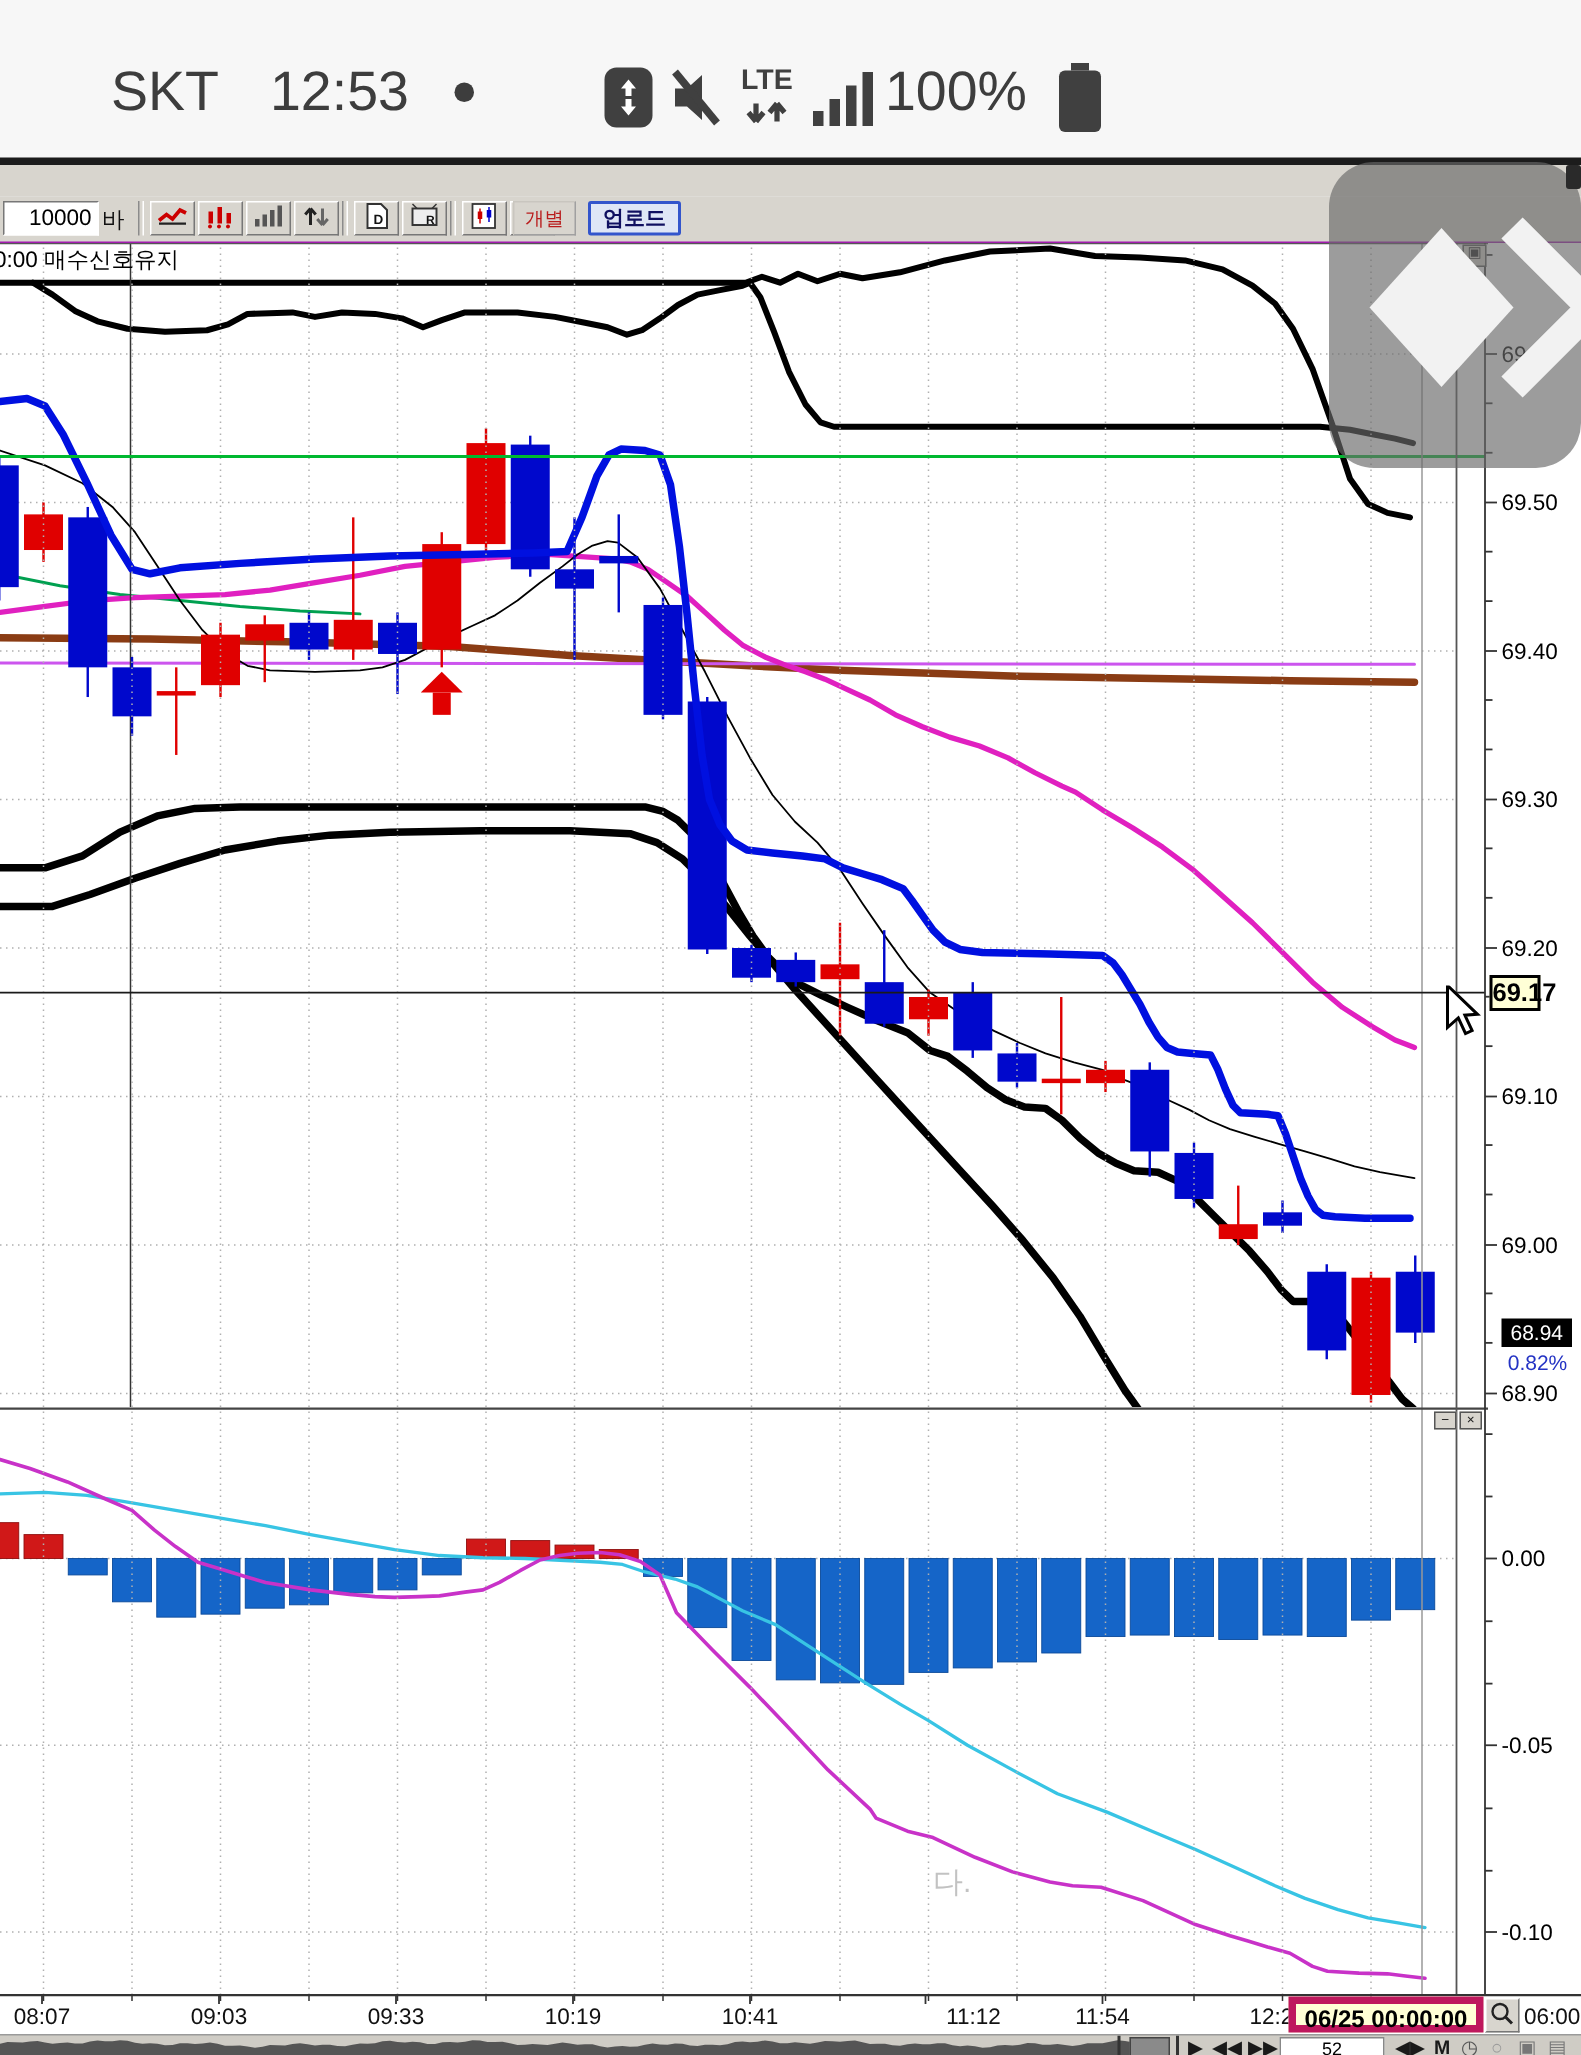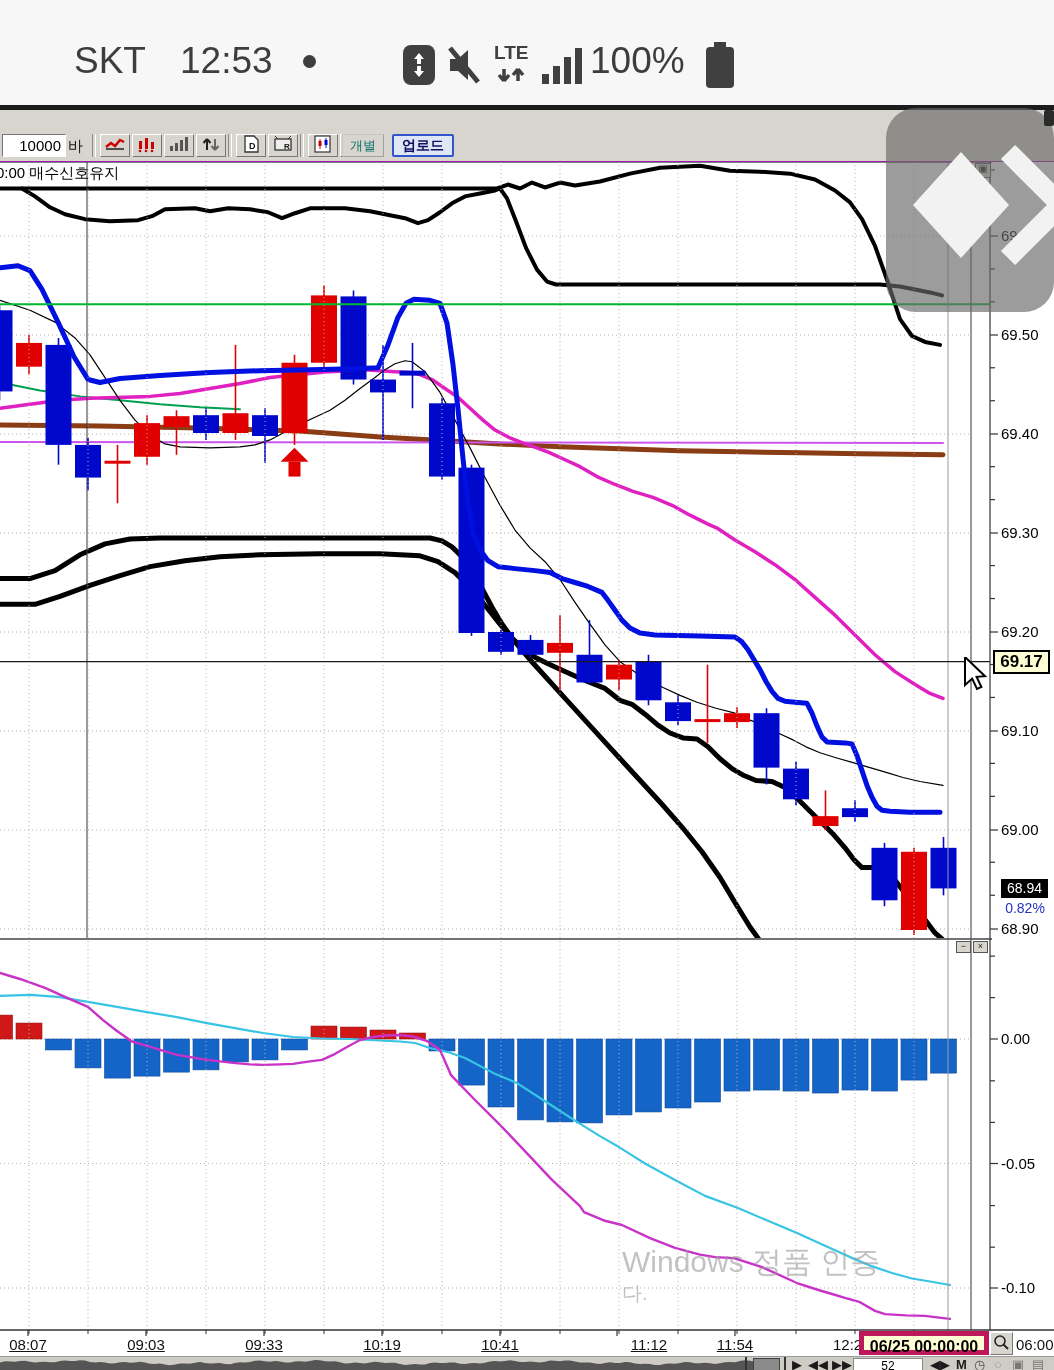--- a/index.html
+++ b/index.html
@@ -16,37 +16,37 @@
   
   #sep-dark{left:0;top:105px;width:1054px;height:5px;background:#1c1c1c;z-index:30;}
   #titlestrip{left:0;top:110px;width:1054px;height:21px;background:#d8d5ce;border-bottom:1px solid #f2f2f2;z-index:30;}
   #toolbar{left:0;top:131px;width:1054px;height:30px;background:#d8d5ce;border-bottom:1px solid #a21caf;z-index:30;}
   .tbtn{position:absolute;top:3px;height:23px;background:#d8d5ce;border-top:1px solid #fff;border-left:1px solid #fff;
         border-right:1px solid #777;border-bottom:1px solid #777;box-sizing:border-box;text-align:center;}
   .tsep{position:absolute;top:3px;width:2px;height:23px;border-left:1px solid #8b8b8b;border-right:1px solid #fff;}
   #barcount{left:2px;top:3px;width:64px;height:23px;border:1px solid #777;border-bottom-color:#fff;border-right-color:#fff;
             background:#fff;font-size:15px;text-align:right;padding:0 4px 0 0;box-sizing:border-box;font-family:inherit;}
   #barunit{left:68px;top:6px;font-size:15px;color:#111;}
-  #btn-individual{left:342px;width:42px;color:#0f766e;font-size:13px;line-height:21px;border-color:#c9c6bf #a0a0a0 #a0a0a0 #c9c6bf;}
+  #btn-individual{left:342px;width:42px;color:#b91c1c;font-size:13px;line-height:21px;border-color:#c9c6bf #a0a0a0 #a0a0a0 #c9c6bf;}
   #btn-upload{left:392px;width:62px;font-size:14px;line-height:19px;color:#101060;background:#dfe6f6;
               border:2px solid #3355cc;border-radius:2px;font-weight:bold;}
   
   #signal-label{left:-4px;top:164px;font-size:15px;color:#000;z-index:6;letter-spacing:0px;}
-  #crosshair-label{left:993px;top:649px;width:57px;height:24px;background:#ffffd6;border:2px solid #000;
+  #crosshair-label{left:993px;top:649px;width:34px;height:24px;background:#ffffd6;border:2px solid #000;
      box-sizing:border-box;font-weight:bold;font-size:17px;text-align:center;line-height:20px;z-index:7;}
   #lastprice-box{left:1001px;top:869px;width:47px;height:19px;background:#000000;color:#fff;font-size:14px;
      text-align:center;line-height:19px;z-index:7;}
   #lastpct{left:1000px;top:890px;width:50px;font-size:14px;color:#2433c4;text-align:center;z-index:7;}
   #session-box{left:859px;top:1331px;width:130px;height:24px;background:#ffffd6;border:5px solid #be185d;
      box-sizing:border-box;font-weight:bold;font-size:16px;text-align:center;line-height:22px;z-index:8;}
   #zoombtn{left:990px;top:1332px;width:23px;height:23px;background:#d8d5ce;border:1px solid #777;
      border-top-color:#fff;border-left-color:#fff;box-sizing:border-box;z-index:8;}
   #nextsession{left:1016px;top:1336px;font-size:15px;color:#111;z-index:7;}
   #cliptime{left:833px;top:1336px;font-size:15px;color:#111;z-index:6;}
-  .timelabel{position:absolute;top:1336px;font-size:15px;color:#111;transform:translateX(-50%);text-decoration:underline;}
+  .timelabel{position:absolute;top:1336px;font-size:15px;color:#111;transform:translateX(-50%);}
   
   #watermark{left:622px;top:1243px;color:#9a9a9a;opacity:0.6;z-index:6;line-height:1.25;}
   #watermark .w1{font-size:30px;}
   #watermark .w2,#watermark .w3{font-size:20px;}
   
   .miniwin{position:absolute;background:#d8d5ce;border:1px solid #555;box-sizing:border-box;z-index:6;
            font-size:10px;line-height:10px;text-align:center;color:#222;}
   
   #float-overlay{left:886px;top:108px;width:168px;height:204px;background:rgba(105,105,105,0.66);
      border-radius:30px;z-index:40;overflow:hidden;}
@@ -387,21 +387,20 @@
 
 <span id="signal-label" class="abs">0:00 매수신호유지</span>
 <div id="crosshair-label" class="abs" style="top: 649.7px;">69.17</div>
 <div id="lastprice-box" class="abs" style="top: 879.4px;">68.94</div>
 <div id="lastpct" class="abs" style="top: 900.4px;">0.82%</div>
 <div class="miniwin" style="left:975px;top:163px;width:16px;height:15px">▣</div>
 <div class="miniwin" style="left:956px;top:941px;width:15px;height:12px;font-size:9px;line-height:9px">−</div>
 <div class="miniwin" style="left:973px;top:941px;width:15px;height:12px;font-size:9px;line-height:9px">×</div>
 
 <div id="watermark" class="abs">
-  <div class="w1">Windows 정품 인증</div>
   <div class="w3">다.</div>
 </div>
 
 <span id="cliptime" class="abs">12:2</span>
 <div id="session-box" class="abs">06/25 00:00:00</div>
 <div id="zoombtn" class="abs">
   <svg width="21" height="21" viewBox="0 0 21 21">
     <circle cx="9" cy="8" r="5" fill="none" stroke="#222" stroke-width="1.6"></circle>
     <line x1="12.5" y1="11.5" x2="17" y2="16" stroke="#222" stroke-width="2"></line>
   </svg>

